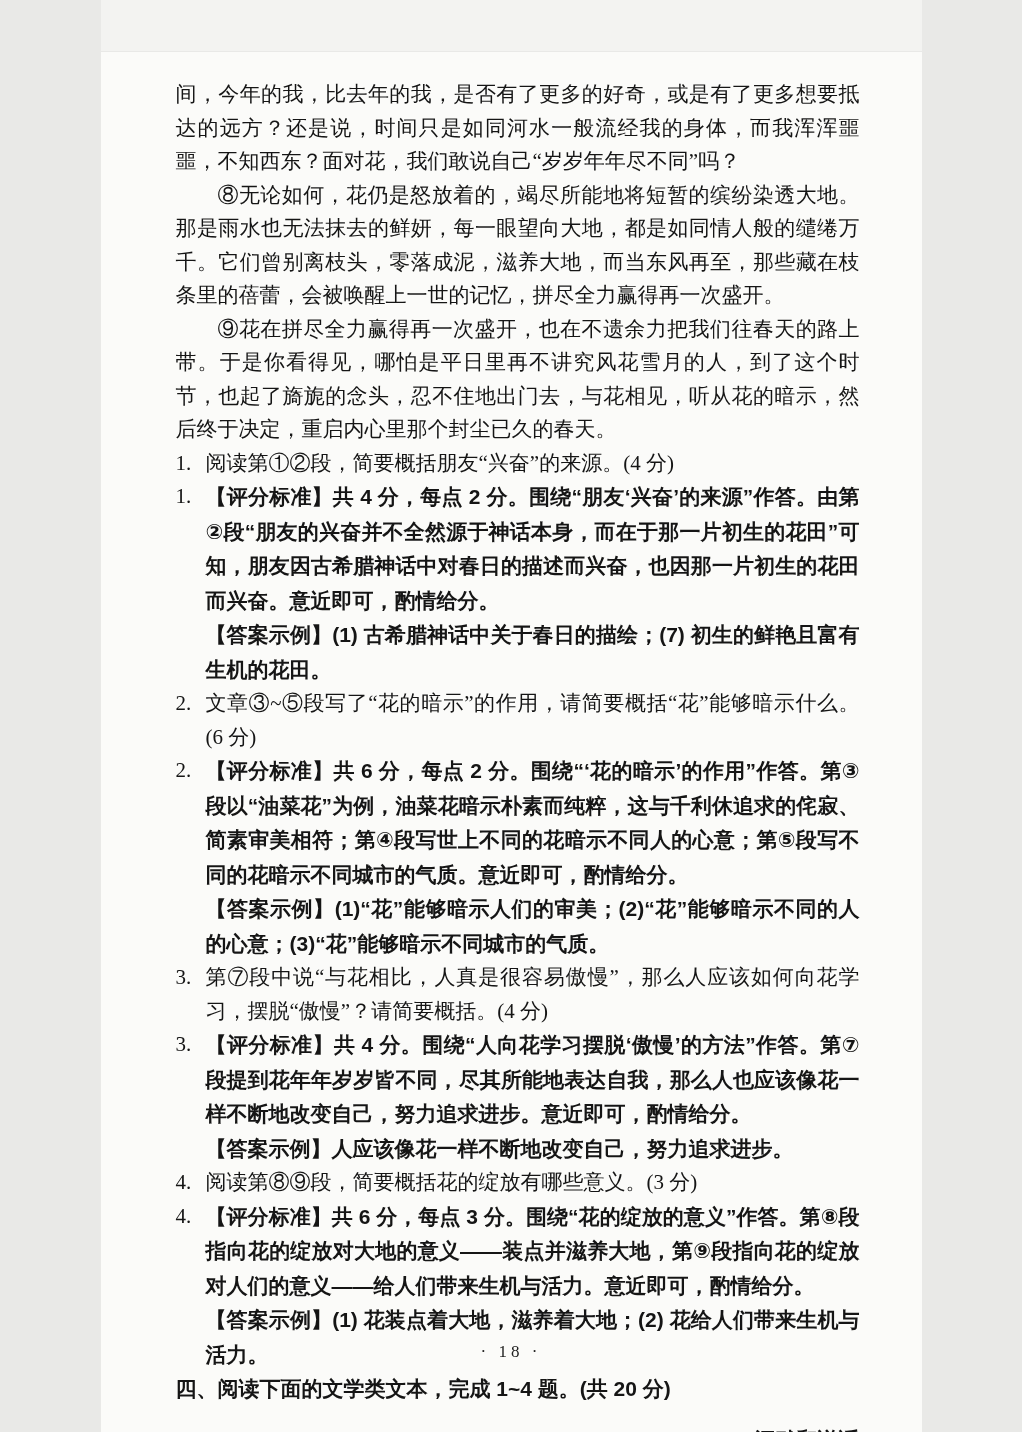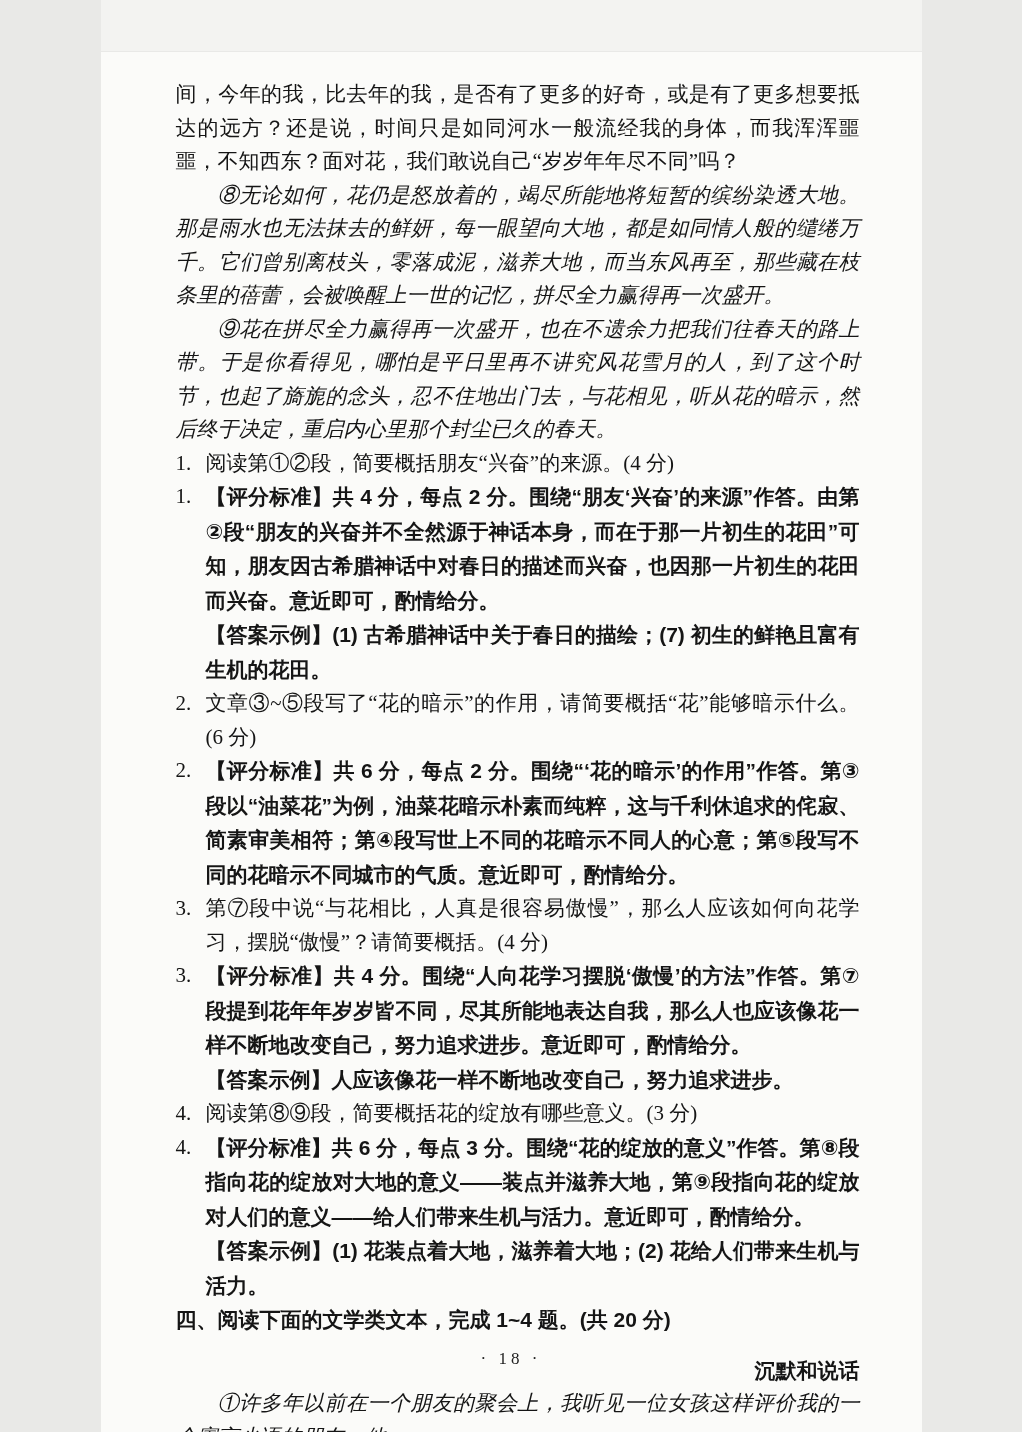--- a/index.html
+++ b/index.html
@@ -25,30 +25,30 @@
     border-bottom: 1px solid rgba(0,0,0,0.04);
   }
   p {
     margin: 0;
     text-align: justify;
     word-break: break-all;
     overflow-wrap: anywhere;
   }
   .kai { font-family: "Liberation Serif", "DejaVu Serif", serif; font-weight: normal; }
   .hei { font-family: "Liberation Sans", "DejaVu Sans", sans-serif; font-weight: bold; }
-  .indent { text-indent: 2em; font-style: italic; }
+  .indent { text-indent: 2em; }
   .source { text-align: right; }
   .qline { position: relative; padding-left: 30px; }
   .qnum  { position: absolute; left: 0; top: 0; width: 28px; }
   .section-heading { }
   .reading-title  { text-align: right; margin-top: 17px; }
   .reading-author { text-align: center; margin-top: 5px; letter-spacing: 3px; }
   .page-number {
     position: absolute;
-    bottom: 57px; left: 0;
+    bottom: 64px; left: 0;
     width: 100%;
     text-align: center;
     font-size: 17px;
     letter-spacing: 4px;
     color: #222;
   }
 </style>
 </head>
 <body>
 
@@ -77,20 +77,23 @@
 
   <div>
     <p class="qline">
       <span class="qnum kai">2.</span>
       <span class="kai">文章③~⑤段写了“花的暗示”的作用，请简要概括“花”能够暗示什么。(6 分)</span>
     </p>
     <p class="qline">
       <span class="qnum kai">2.</span>
       <span class="hei">【评分标准】共 6 分，每点 2 分。围绕“‘花的暗示’的作用”作答。第③段以“油菜花”为例，油菜花暗示朴素而纯粹，这与千利休追求的侘寂、简素审美相符；第④段写世上不同的花暗示不同人的心意；第⑤段写不同的花暗示不同城市的气质。意近即可，酌情给分。</span>
     </p>
+    <p class="qline">
+      <span class="hei">【答案示例】(1)“花”能够暗示人们的审美；(2)“花”能够暗示不同的人的心意；(3)“花”能够暗示不同城市的气质。</span>
+    </p>
   </div>
 
   <div>
     <p class="qline">
       <span class="qnum kai">3.</span>
       <span class="kai">第⑦段中说“与花相比，人真是很容易傲慢”，那么人应该如何向花学习，摆脱“傲慢”？请简要概括。(4 分)</span>
     </p>
     <p class="qline">
       <span class="qnum kai">3.</span>
       <span class="hei">【评分标准】共 4 分。围绕“人向花学习摆脱‘傲慢’的方法”作答。第⑦段提到花年年岁岁皆不同，尽其所能地表达自我，那么人也应该像花一样不断地改变自己，努力追求进步。意近即可，酌情给分。</span>

